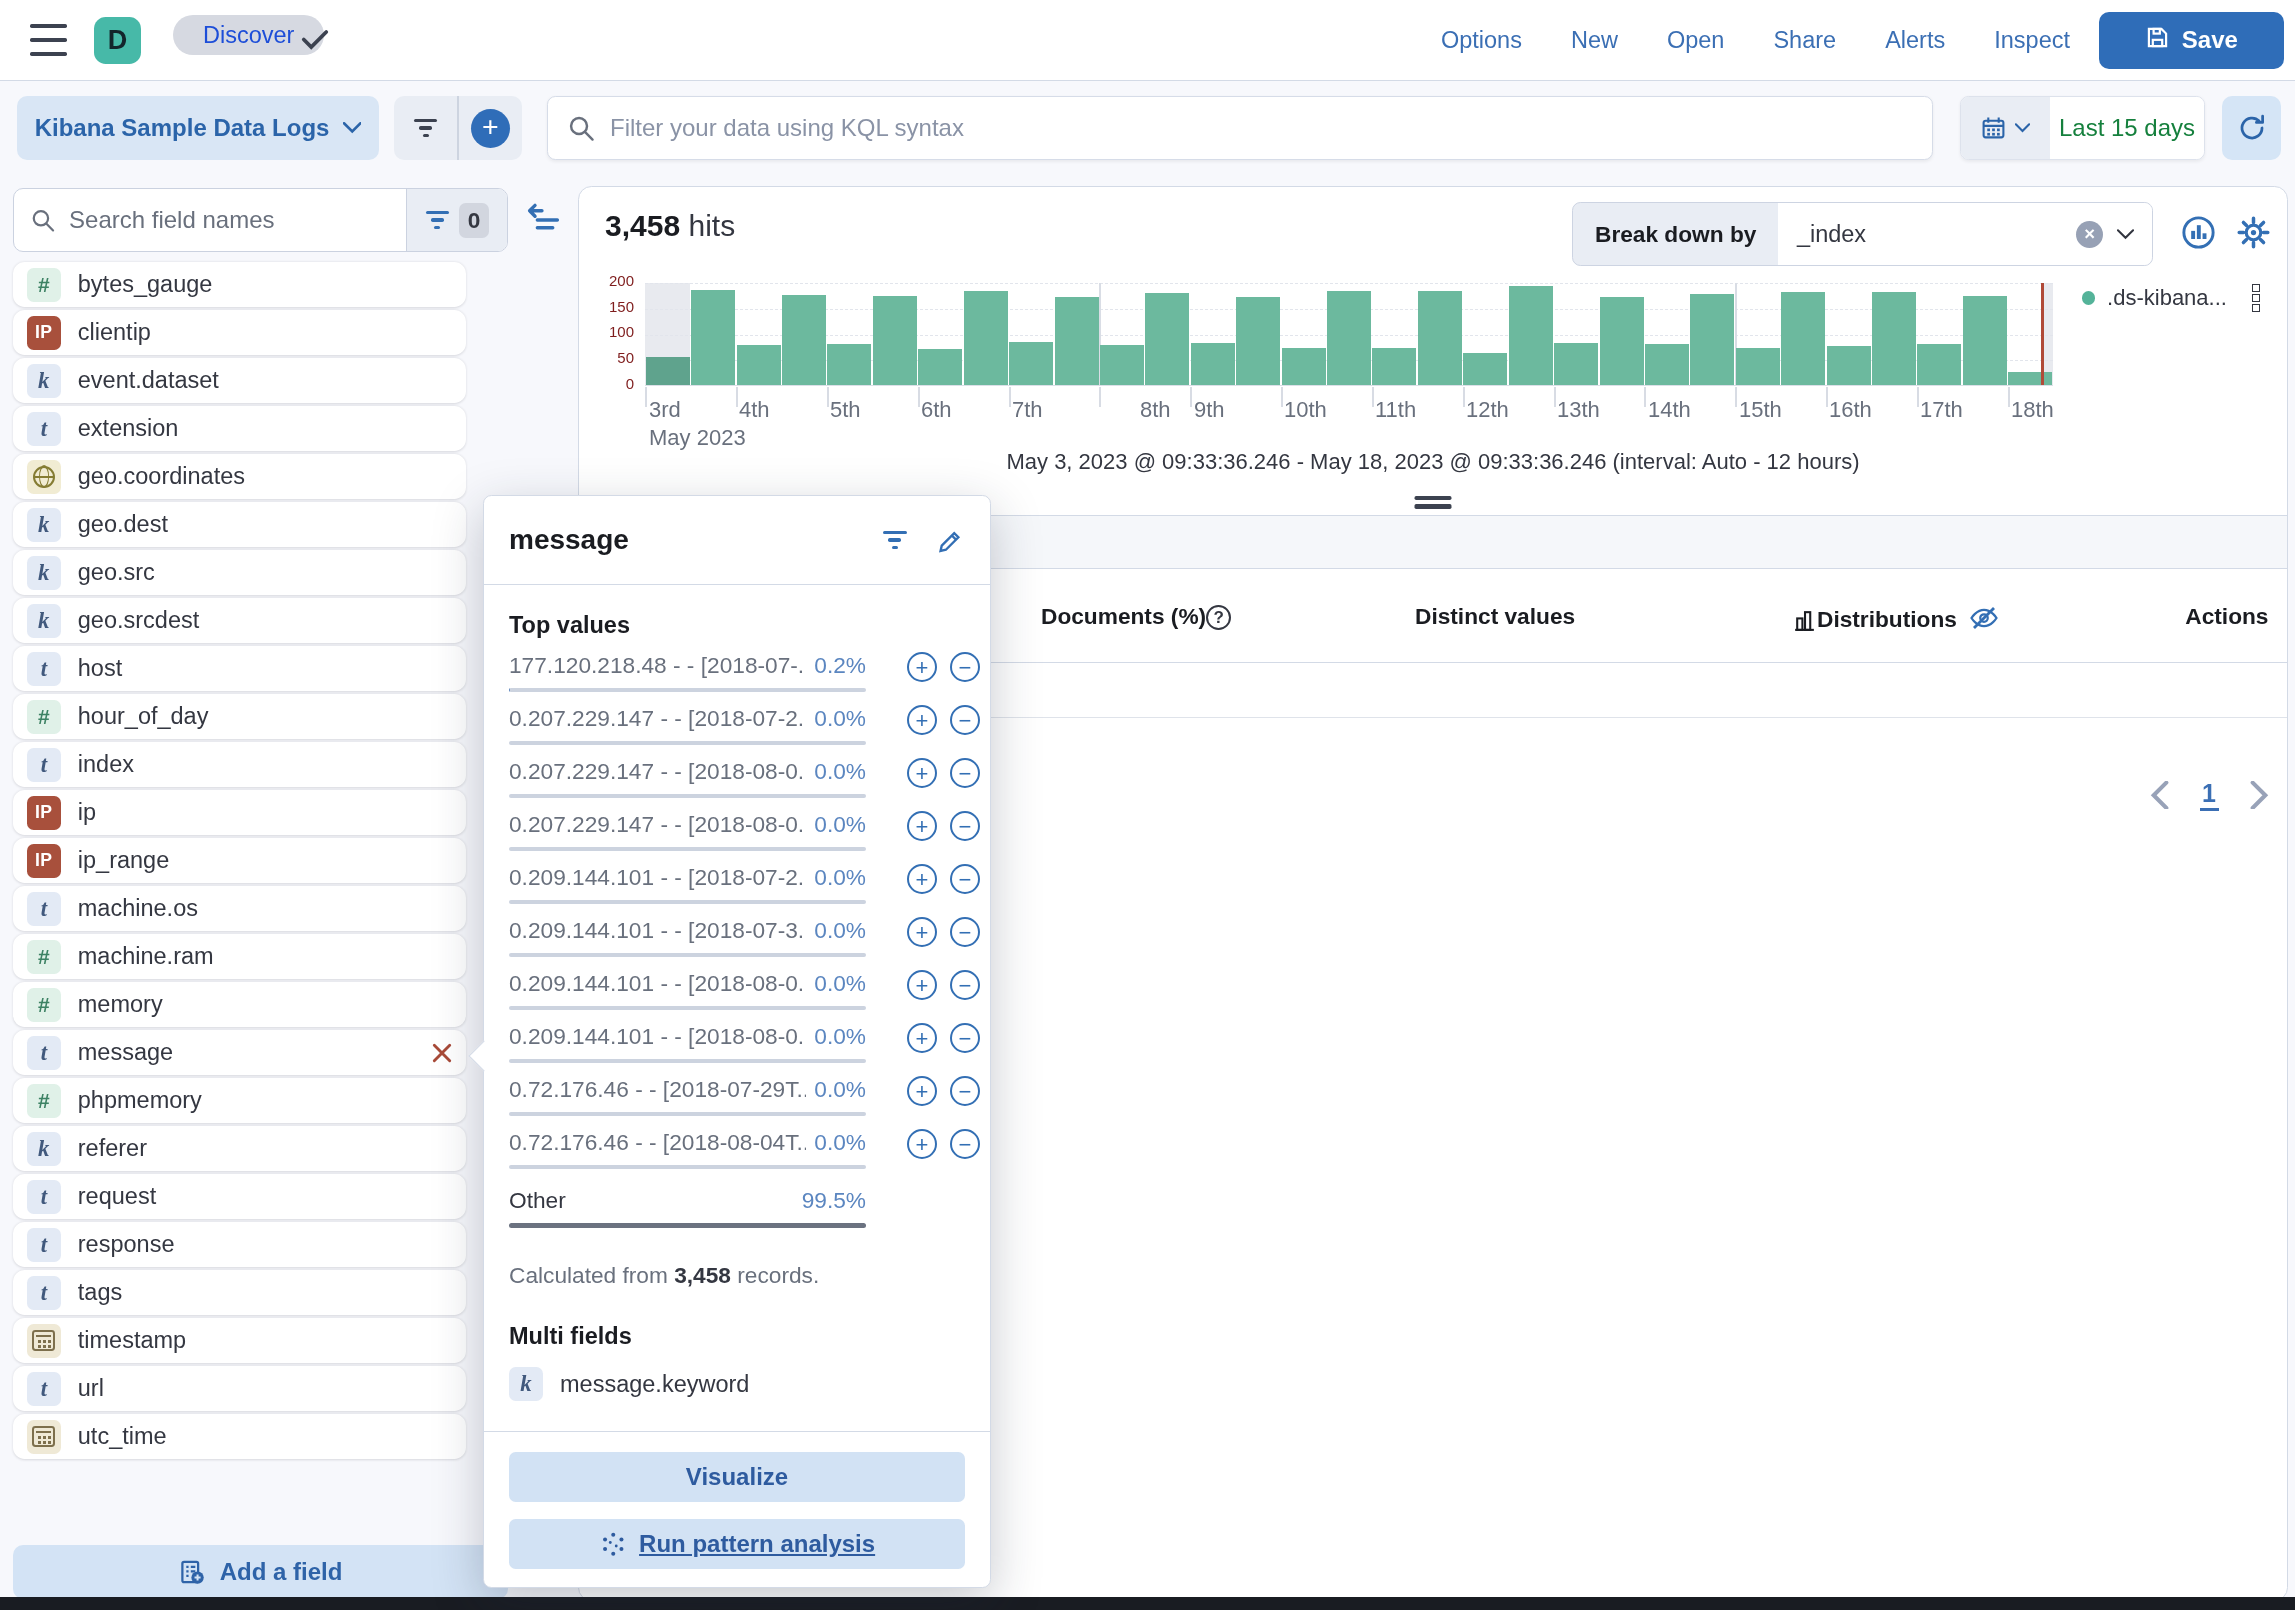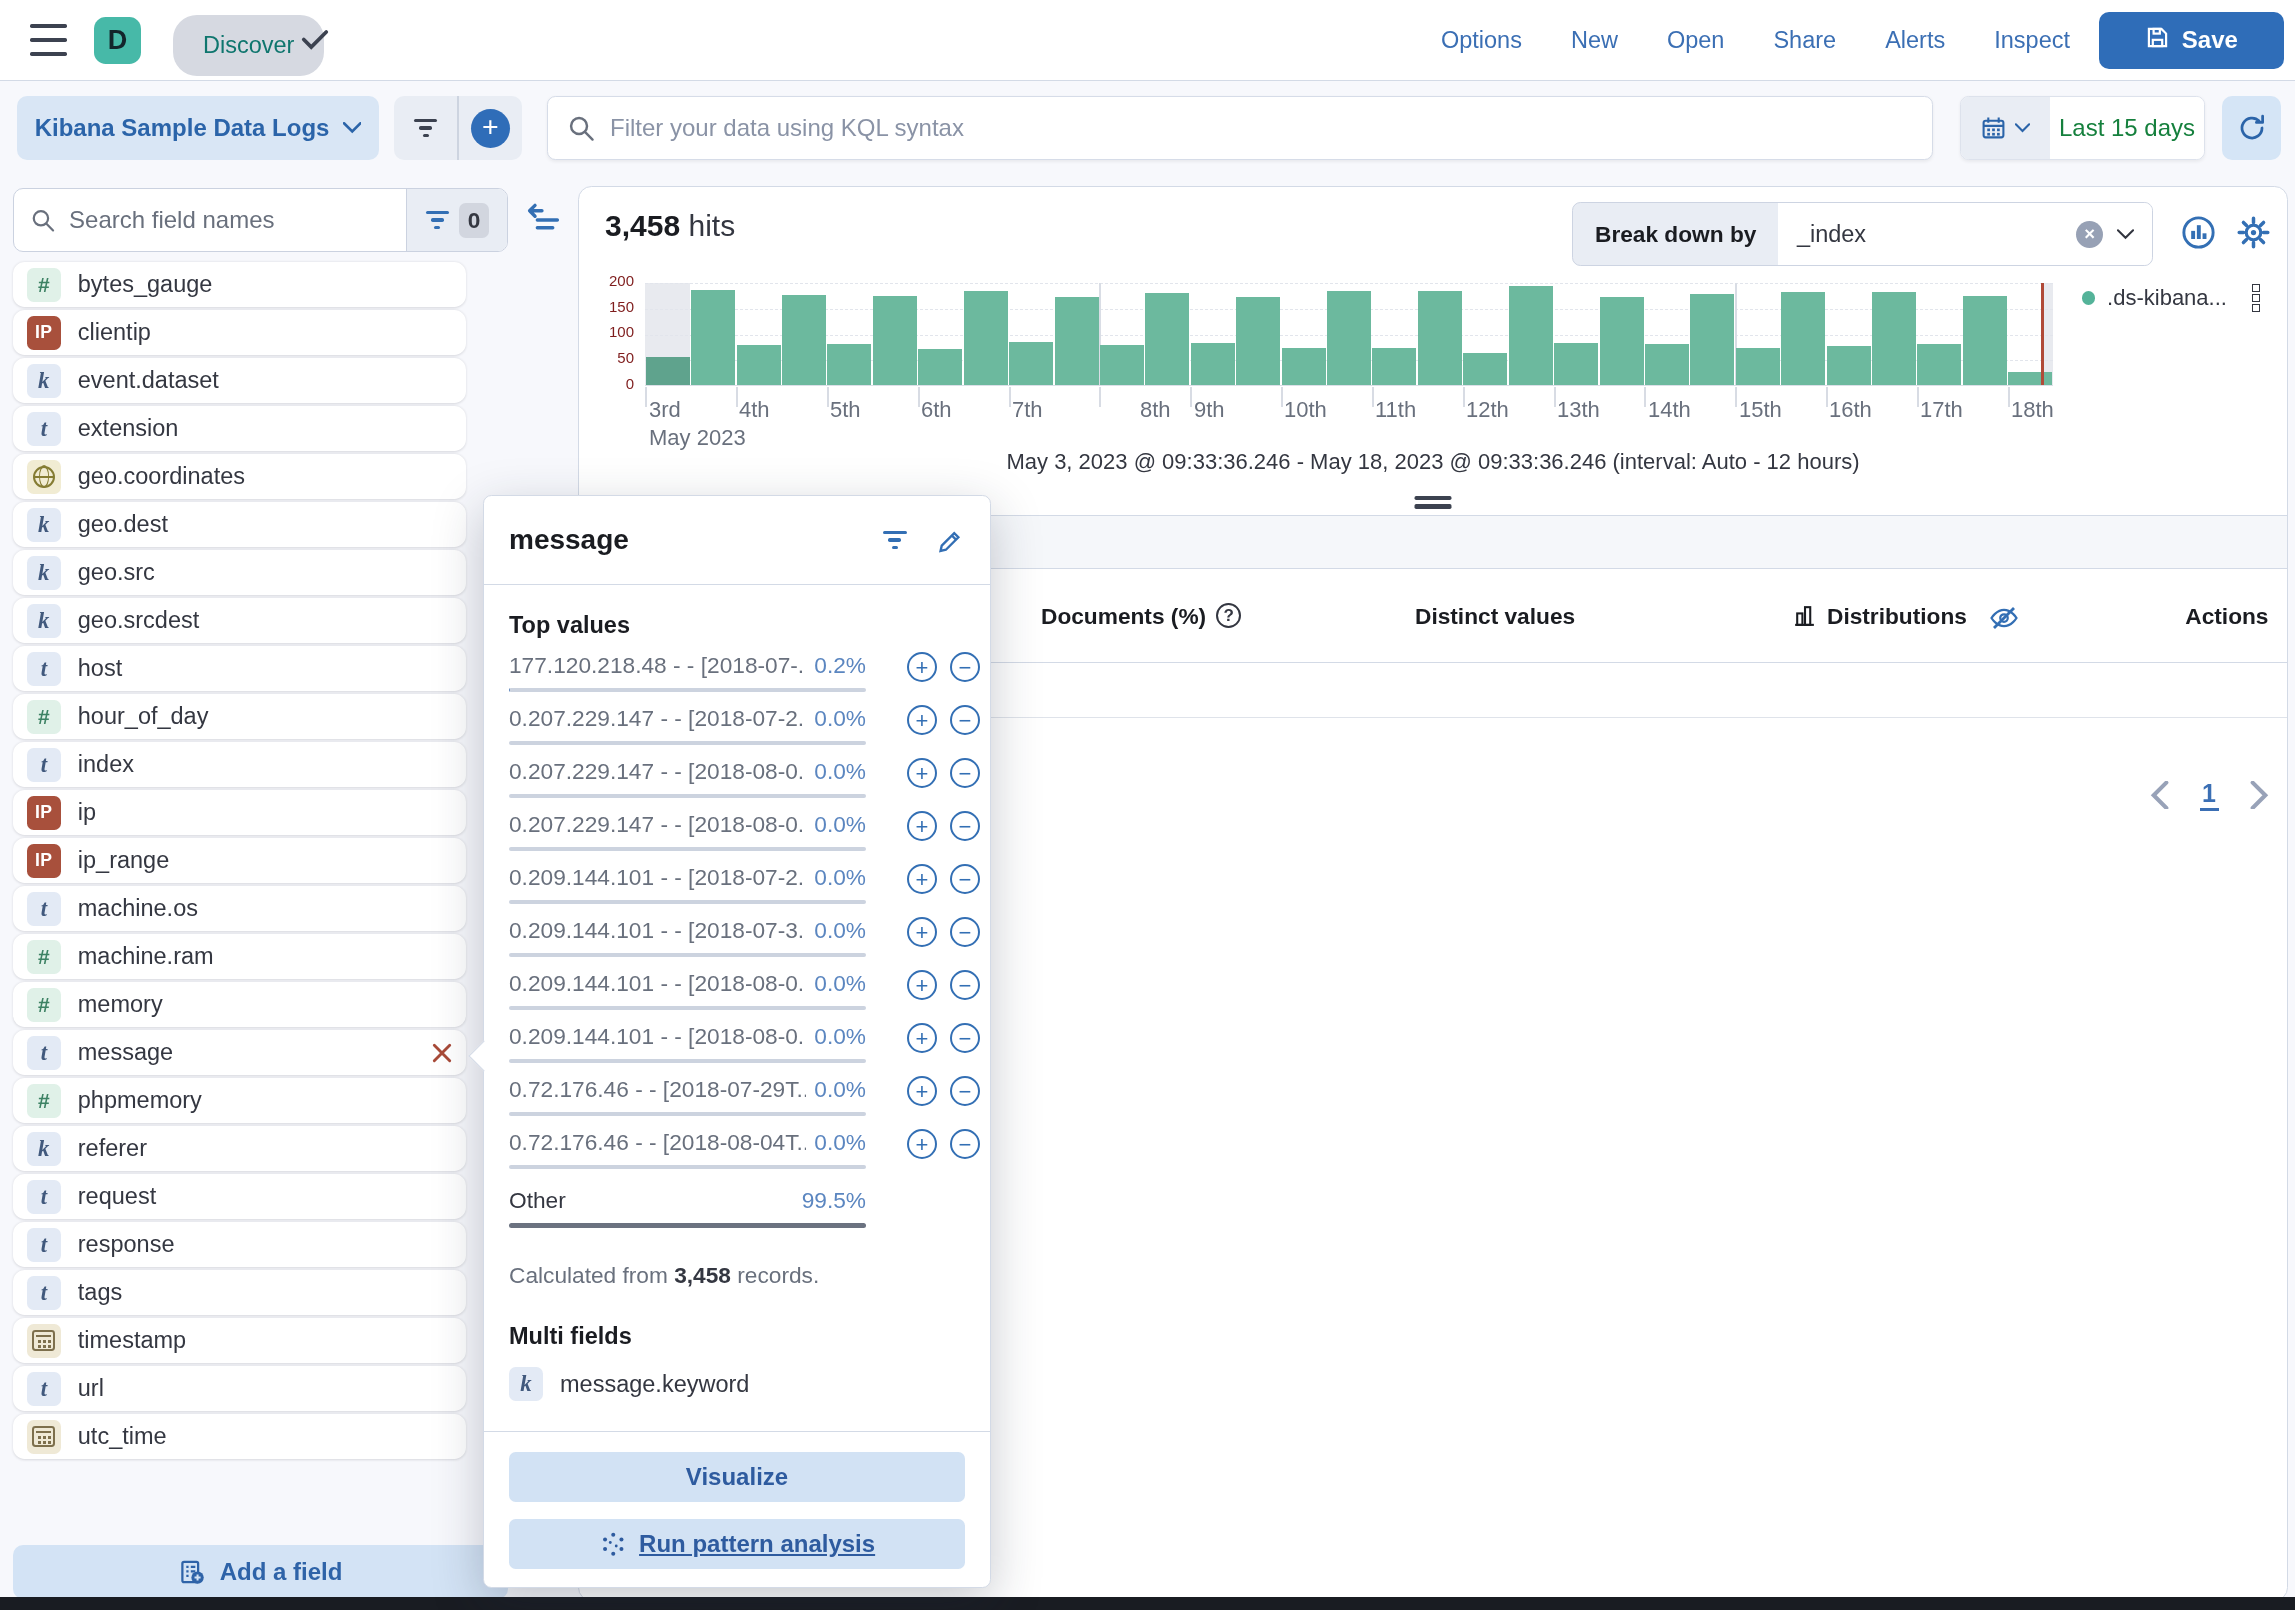--- a/index.html
+++ b/index.html
@@ -4,21 +4,21 @@
 <style>
   * { margin:0; padding:0; box-sizing:border-box; }
   html,body { width:2295px; height:1611px; overflow:hidden; }
   body { font-family:"Liberation Sans","DejaVu Sans",sans-serif; background:#f7f8fc; position:relative; color:#343741; }
 
   
   .topbar { position:absolute; left:0; top:0; width:2295px; height:81px; background:#fff; border-bottom:1.7px solid #d3dae6; z-index:5; }
   .hamburger { position:absolute; left:30px; top:24px; width:37px; height:32px; display:flex; flex-direction:column; justify-content:space-between; cursor:pointer; }
   .hamburger span { height:4.2px; background:#3c4250; border-radius:1.7px; }
   .app-badge { position:absolute; left:94px; top:17px; width:47px; height:47px; background:#47b9a8; border-radius:11.7px; display:flex; align-items:center; justify-content:center; font-size:27px; font-weight:700; color:#13252b; }
-  .crumb-pill { position:absolute; left:173px; top:15px; height:61px; padding:0 30px; background:#d6d9e1; border-radius:24px; display:flex; align-items:center; font-size:23.5px; font-weight:500; color:#0f766e; }
+  .crumb-pill { position:absolute; left:173px; top:15px; height:40px; padding:0 30px; background:#d6d9e1; border-radius:24px; display:flex; align-items:center; font-size:23.5px; font-weight:500; color:#1d4ed8; }
   .check-icon { position:absolute; left:299px; top:27px; }
   .nav-links { position:absolute; right:225px; top:0; height:81px; display:flex; align-items:center; gap:49px; }
   .nav-link { font-size:23.5px; color:#3b6fb4; font-weight:500; text-decoration:none; cursor:pointer; }
   .save-btn { position:absolute; left:2099px; top:11.7px; width:185px; height:57px; background:#2f6db8; border-radius:10px; border:none; display:flex; align-items:center; justify-content:center; gap:11.7px; color:#fff; font-size:24px; font-weight:700; cursor:pointer; }
 
   
   .dataview-btn { position:absolute; left:17px; top:96px; width:362px; height:64px; background:#d9e6f5; border-radius:10px; display:flex; align-items:center; justify-content:center; gap:13.4px; font-size:24px; font-weight:700; color:#2b64a9; cursor:pointer; }
   .filter-group { position:absolute; left:394px; top:96px; width:128px; height:64px; background:#e9edf4; border-radius:10px; display:flex; align-items:center; overflow:hidden; }
   .filter-group .cell { flex:1; height:100%; display:flex; align-items:center; justify-content:center; cursor:pointer; }
   .filter-group .sep { width:1.7px; height:100%; background:#cdd4e0; }
@@ -90,21 +90,21 @@
   .xsub { position:absolute; font-size:22px; color:#69707d; }
   .legend { position:absolute; left:1503px; top:97px; display:flex; align-items:center; gap:11.7px; }
   .legend .dot { width:13.4px; height:13.4px; border-radius:50%; background:#54b399; }
   .legend .ltext { font-size:22px; color:#343741; }
   .legend .menu { margin-left:13.4px; cursor:pointer; pointer-events:auto; }
   .caption { position:absolute; left:0; right:0; top:262px; text-align:center; font-size:22px; color:#343741; }
   .drag-handle { position:absolute; left:50%; top:309px; transform:translateX(-50%); display:flex; flex-direction:column; gap:4.2px; cursor:row-resize; pointer-events:auto; }
   .drag-handle i { width:37px; height:4.2px; background:#3c4250; border-radius:1.7px; display:block; }
   .band { position:absolute; left:0; right:0; top:328px; height:54px; background:#f5f7fa; border-top:1.7px solid #d3dae6; border-bottom:1.7px solid #d3dae6; }
   .thead { position:absolute; left:0; right:0; top:382px; height:94px; border-bottom:1.7px solid #d3dae6; font-size:22.7px; font-weight:700; color:#1a1c21; }
-  .thead .th { position:absolute; top:34px; display:flex; align-items:flex-start; gap:10px; }
+  .thead .th { position:absolute; top:34px; display:flex; align-items:flex-end; gap:0; }
   .row-empty { position:absolute; left:0; right:0; top:476px; height:55px; border-bottom:1.7px solid #dfe3ea; }
   .pagination { position:absolute; top:592px; right:18.5px; display:flex; align-items:center; gap:30px; }
   .page-num { font-size:25px; font-weight:700; color:#3b6fb4; border-bottom:3.4px solid #3b6fb4; padding:0 2.5px; cursor:pointer; }
   .pg-btn { background:none; border:none; cursor:pointer; display:flex; }
 
   
   .popover { position:absolute; left:483px; top:495px; width:508px; height:1093px; background:#fff; border:0.8px solid #d3dae6; border-radius:8.4px; box-shadow:0 15px 50px rgba(30,40,60,.25); z-index:20; }
   .pop-arrow { position:absolute; left:-11px; top:549px; width:22px; height:22px; background:#fff; transform:rotate(45deg); border-left:0.8px solid #d3dae6; border-bottom:0.8px solid #d3dae6; }
   .pop-header { height:89px; display:flex; align-items:center; padding:0 25px; border-bottom:1.7px solid #d3dae6; }
   .pop-title { font-size:28px; font-weight:700; color:#1a1c21; }

